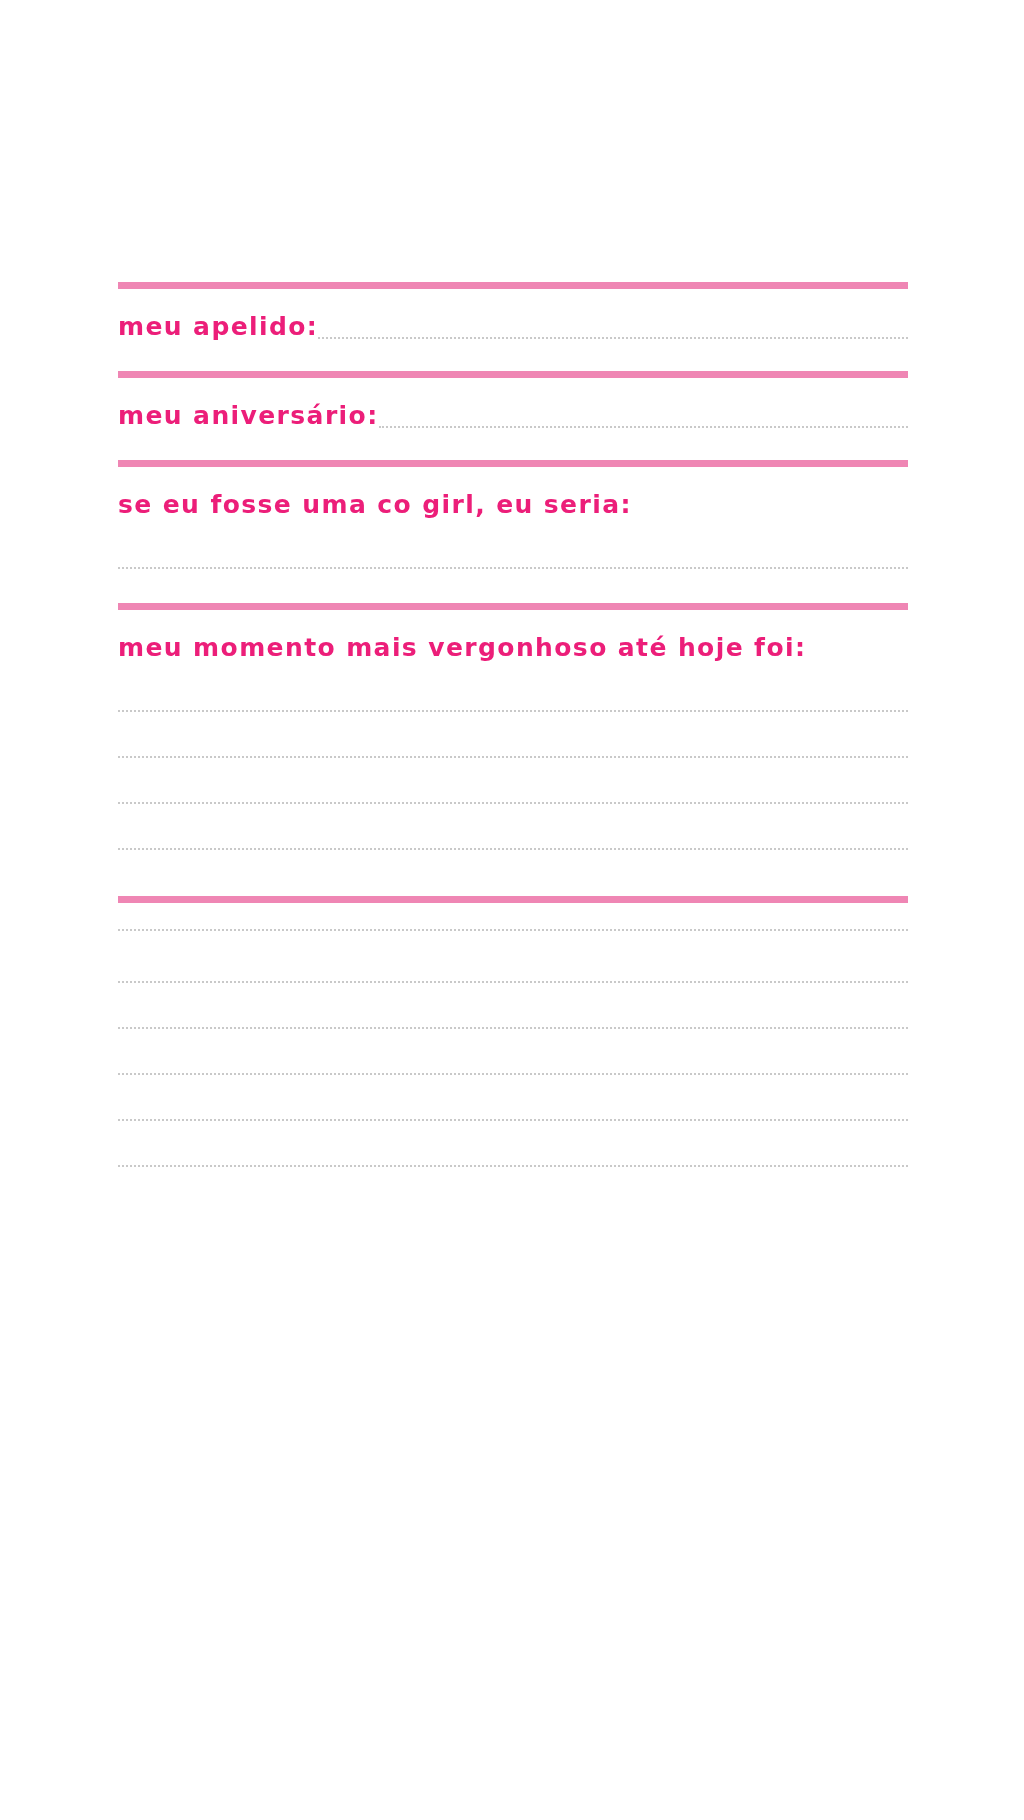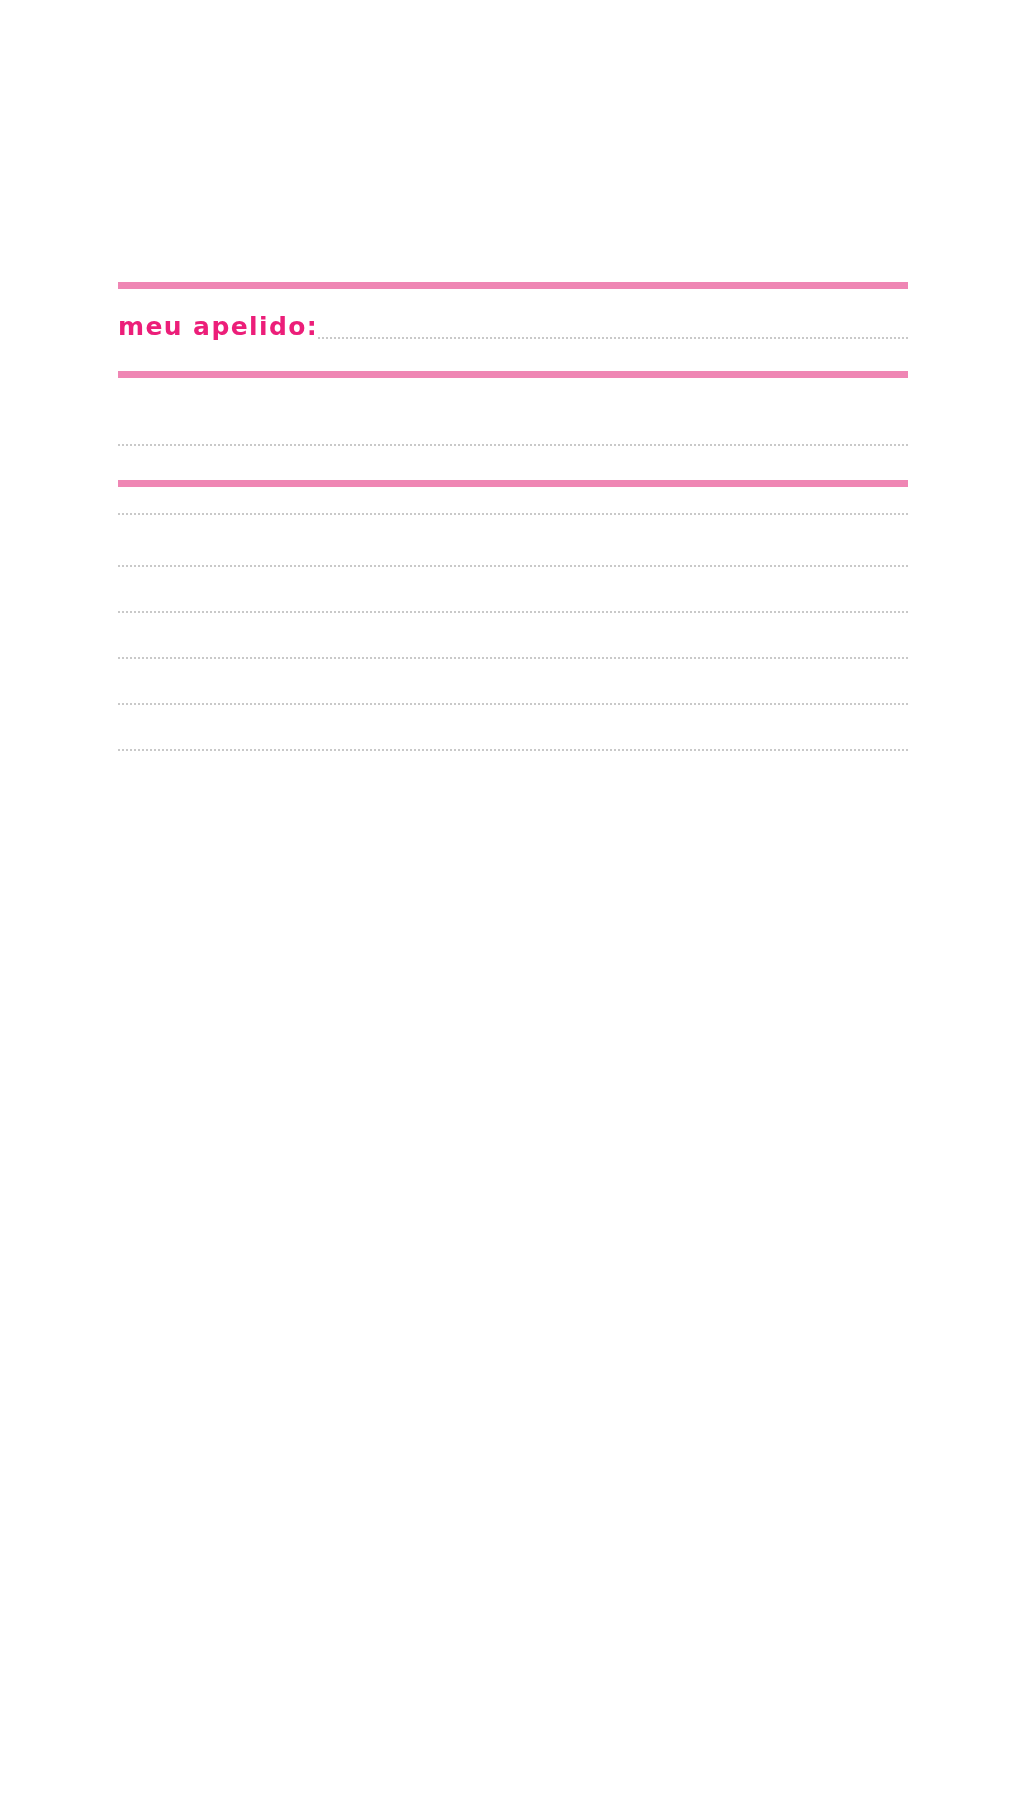--- a/index.html
+++ b/index.html
@@ -98,32 +98,58 @@
     <div class="block">
       <div class="rule"></div>
       <div class="gap-22"></div>
       <div class="label-row">
         <span class="label">meu apelido:</span>
         <span class="fill"></span>
       </div>
       <div class="gap-26"></div>
     </div>
 
+    <div class="block">
+      <div class="rule"></div>
+      <div class="gap-22"></div>
+      <div class="label-row">
+        <span class="label">meu aniversário:</span>
+        <span class="fill"></span>
+      </div>
+      <div class="gap-26"></div>
+    </div>
 
 
 
     <div class="block">
       <div class="rule"></div>
       <div class="gap-22"></div>
+      <div class="label-row">
+        <span class="label wide">se eu fosse uma co girl, eu seria:</span>
+      </div>
       <div class="lines">
         <div class="dotline"></div>
       </div>
       <div class="gap-34"></div>
     </div>
 
+    <div class="block">
+      <div class="rule"></div>
+      <div class="gap-22"></div>
+      <div class="label-row">
+        <span class="label wide">meu momento mais vergonhoso até hoje foi:</span>
+      </div>
+      <div class="lines">
+        <div class="dotline"></div>
+        <div class="dotline"></div>
+        <div class="dotline"></div>
+        <div class="dotline"></div>
+      </div>
+      <div class="gap-46"></div>
+    </div>
 
     <div class="block">
       <div class="rule"></div>
       <div class="gap-26"></div>
       <div class="label-row">
         <span class="fill"></span>
       </div>
       <div class="lines">
         <div class="dotline"></div>
         <div class="dotline"></div>

